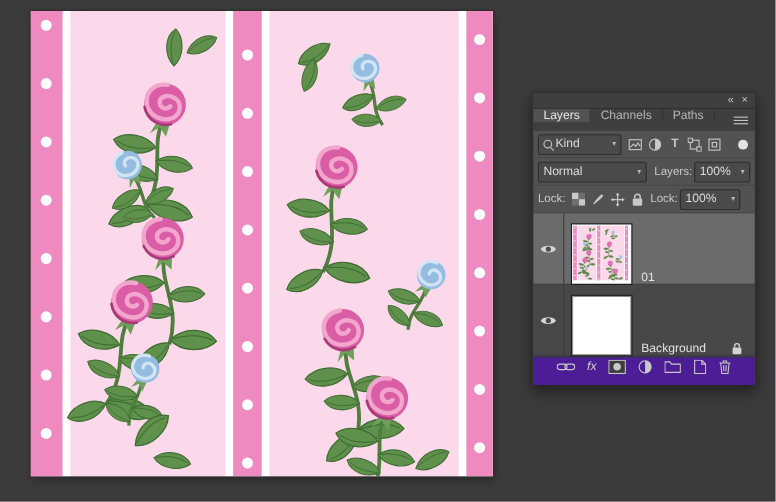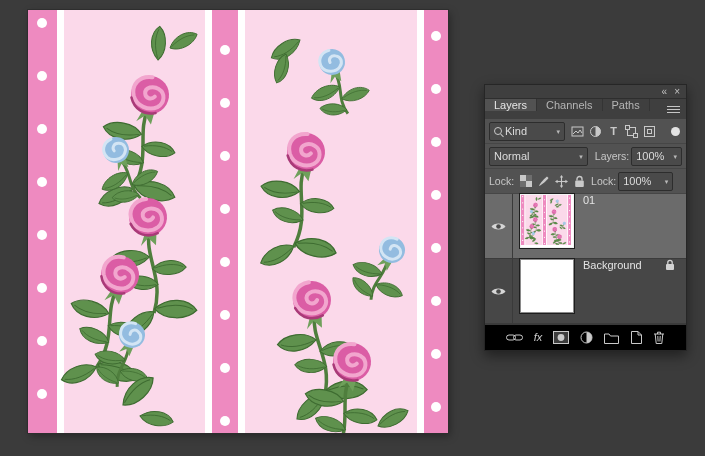--- a/index.html
+++ b/index.html
@@ -52,33 +52,33 @@
   .mag::after{content:"";position:absolute;width:4px;height:1.3px;background:#c9c9c9;transform:rotate(45deg);left:4.5px;top:6.5px}
   .filter-icons{display:flex;gap:1px;margin-left:4px;align-items:center}
   .fbtn{width:17px;height:16px;display:flex;align-items:center;justify-content:center}
   .type-glyph{font-size:11px;font-weight:bold;color:#c9c9c9}
   .toggle-dot{width:9px;height:9px;border-radius:50%;background:#e3e3e3;margin-left:auto;margin-right:2px}
   .lbl{color:#c7c7c7;font-size:10.5px;white-space:nowrap}
   .lock-icons{display:flex;gap:3px;align-items:center;margin:0 4px}
   .lbtn{width:15px;height:15px;display:flex;align-items:center;justify-content:center}
   
   .layers-list{background:#474747}
-  .layer-row{display:flex;align-items:flex-start;height:64px;border-bottom:1px solid #3b3b3b;background:#474747}
+  .layer-row{display:flex;align-items:flex-end;height:64px;border-bottom:1px solid #3b3b3b;background:#474747}
   .layer-row.selected{background:#6b6b6b}
   .eye-cell{width:27px;align-self:stretch;display:flex;align-items:center;justify-content:center;border-right:1px solid #3a3a3a;flex:none}
   .thumb{width:52px;height:52px;margin:0 9px 0 7px;background:#ffffff;border:1px solid #8a8a8a;outline:1px solid #1e1e1e;flex:none}
   .layer-row.selected .thumb{border-color:#f2f2f2}
   .thumb svg{display:block}
   .layer-name{font-size:11px;color:#e3e3e3}
   .layer-name.italic{}
   .lock-cell{margin-left:auto;margin-right:11px;display:flex;align-items:center}
   
   .bottombar{
-    height:25px;background:#000000;border-top:1px solid #3a3a3a;
-    display:flex;align-items:center;justify-content:center;gap:11px;padding:0 6px;
+    height:25px;background:#4c1d95;border-top:1px solid #3a3a3a;
+    display:flex;align-items:flex-start;justify-content:center;gap:11px;padding:0 6px;
   }
   .bbtn{display:flex;align-items:center;justify-content:center;height:16px}
   .fx-glyph{font-size:11px;font-style:italic;color:#cdcdcd;line-height:1}
 </style>
 </head>
 <body>
 
 <svg width="0" height="0" style="position:absolute" aria-hidden="true">
   <defs>
     <g id="leaf">

